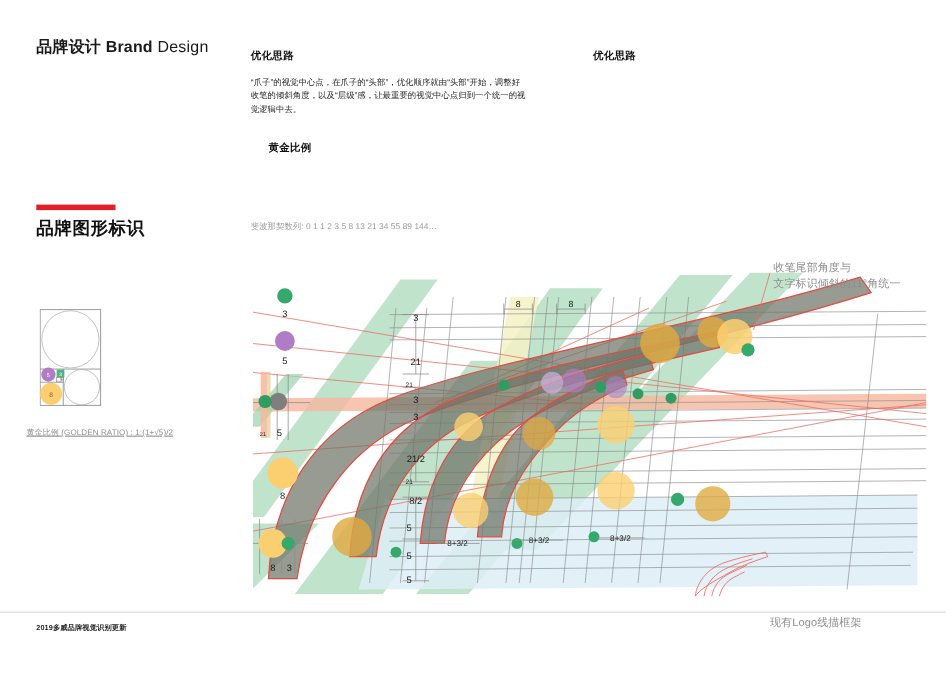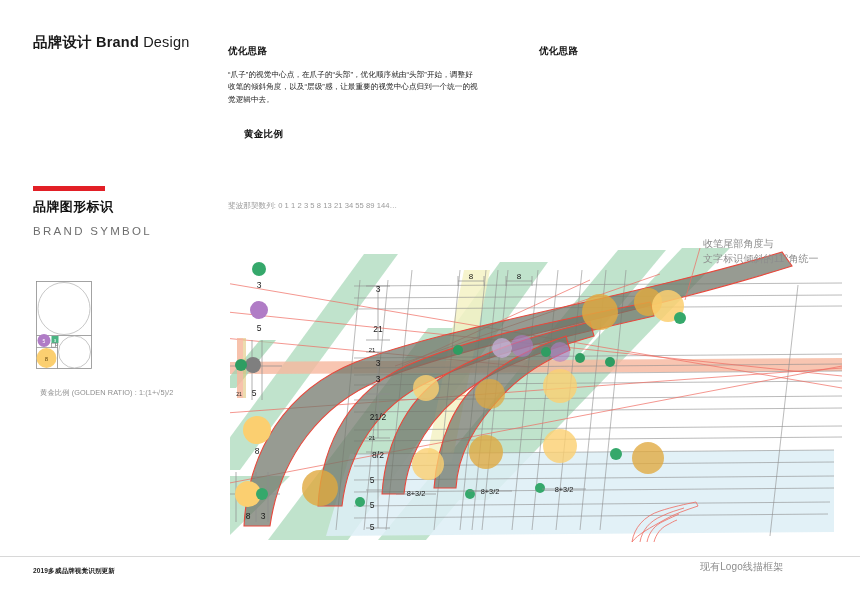--- a/index.html
+++ b/index.html
@@ -51,34 +51,34 @@
   #col-mid-1 { left: 228px; top: 45px; width: 252px; }
   #col-mid-2 { left: 244px; top: 128px; width: 256px; }
   #col-mid-note { left: 228px; top: 200px; width: 256px; }
   #col-right-1 { left: 539px; top: 45px; width: 262px; }
 
   
   #brand-block { position: absolute; left: 33px; top: 186px; width: 180px; }
   .red-bar { width: 72px; height: 5px; background: #e21f26; }
   .brand-cn {
     margin-top: 7px;
-    font-size: 13px; font-weight: bold; color: #111;
+    font-size: 16px; font-weight: bold; color: #111;
     letter-spacing: 0.4px;
   }
   .brand-en {
     margin-top: 9px;
     font-size: 11.5px; color: #6e6e6e;
     letter-spacing: 2.3px; font-weight: normal;
   }
 
   
   #gr-diagram { position: absolute; left: 36px; top: 281px; width: 62px; height: 88px; }
   #gr-caption {
-    position: absolute; left: 40px; top: 388px;
-    font-size: 7.3px; color: #8e8e8e; white-space: nowrap; letter-spacing: 0.1px;
+    position: absolute; left: 24px; top: 388px;
+    font-size: 7.3px; color: #8e8e8e; white-space: nowrap; letter-spacing: 0.1px; text-decoration: underline;
   }
 
   
   #diagram { position: absolute; left: 230px; top: 240px; width: 620px; height: 300px; }
   #diagram svg { display: block; }
 
   
   .anno {
     position: absolute;
     font-size: 10px;
@@ -129,21 +129,20 @@
     <div class="col-note">斐波那契数列: 0 1 1 2 3 5 8 13 21 34 55 89 144…</div>
   </div>
 
   <div class="col" id="col-right-1">
     <div class="col-head">优化思路</div>
   </div>
 
   <div id="brand-block">
     <div class="red-bar"></div>
     <div class="brand-cn">品牌图形标识</div>
-    <div class="brand-en">BRAND  SYMBOL</div>
   </div>
 
   <div id="gr-diagram">
     <svg width="62" height="88" viewBox="0 0 62 88">
 
       <rect x="0.5" y="0.5" width="55" height="87" fill="none" stroke="#8d8d8d" stroke-width="0.8"></rect>
 
       <line x1="0.5" y1="54.5" x2="55.5" y2="54.5" stroke="#8d8d8d" stroke-width="0.8"></line>
       <circle cx="28" cy="27.5" r="26" fill="none" stroke="#b9b9b9" stroke-width="0.8"></circle>
 

